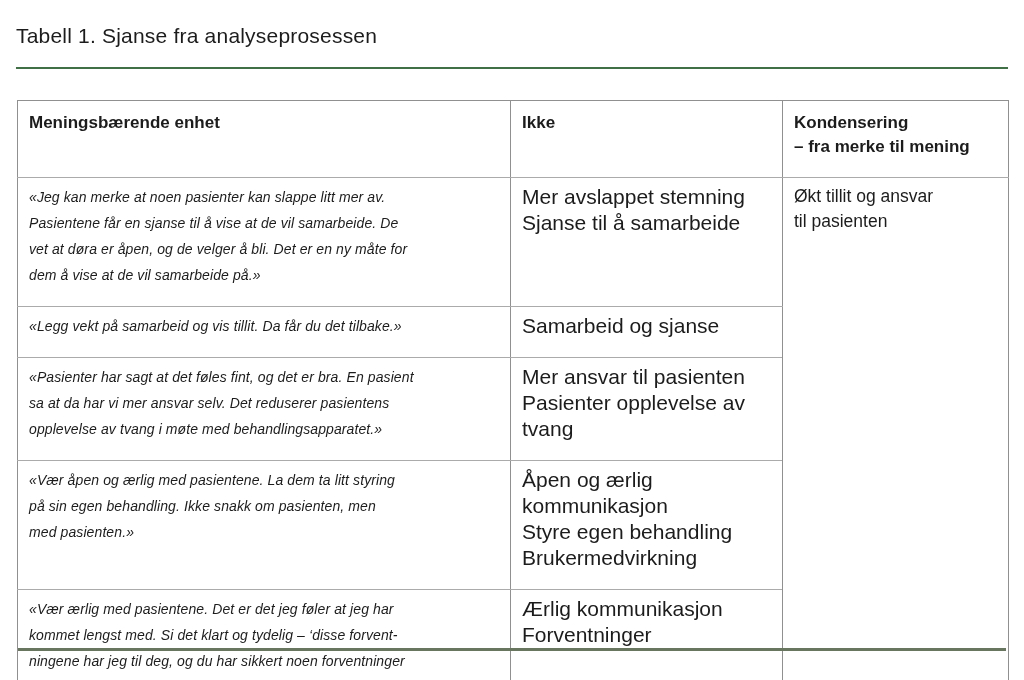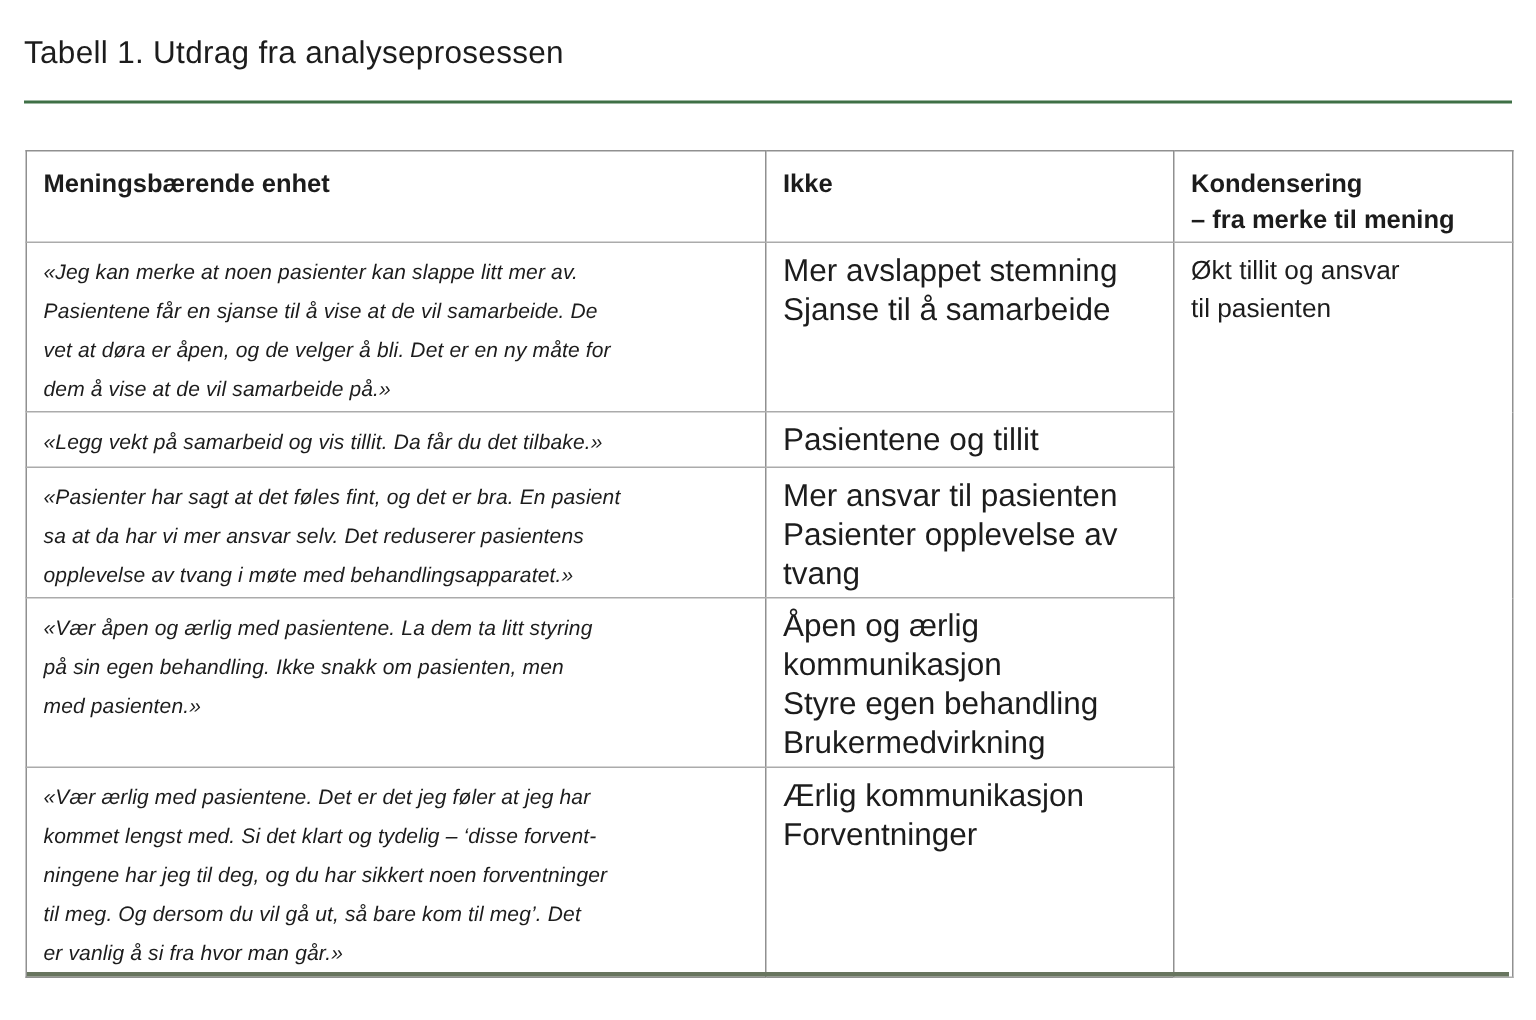--- a/index.html
+++ b/index.html
@@ -51,21 +51,21 @@
     border-collapse: collapse;
     table-layout: fixed;
   }
   table.analysis col.c1 { width: 493px; }
   table.analysis col.c2 { width: 272px; }
   table.analysis col.c3 { width: 226px; }
 
   table.analysis th,
   table.analysis td {
     border: 1px solid #909090;
-    padding: 6px 12px 2px 11px;
+    padding: 6px 12px 18px 11px;
     vertical-align: top;
     text-align: left;
     background: #ffffff;
   }
   
   table.analysis tbody td { border-top-color: #ababab; border-bottom-color: #ababab; }
   table.analysis tbody tr:last-child td { border-bottom-color: #909090; }
   table.analysis thead th { border-bottom-color: #ababab; }
 
   table.analysis th {
@@ -92,21 +92,21 @@
     line-height: 25px;
     white-space: pre-line;
     text-align: center;
     vertical-align: middle;
   }
 </style>
 </head>
 <body>
 
 <div class="page-title">
-  <span class="t-bold">Tabell 1.</span><span class="t-rest">Utdrag fra analyseprosessen</span>
+  <span class="t-bold">Tabell 1.</span><span class="t-rest">Sjanse fra analyseprosessen</span>
 </div>
 
 <div class="rule-top"></div>
 
 <table class="analysis">
   <colgroup>
       <col class="c1">
       <col class="c2">
       <col class="c3">
     </colgroup>
@@ -124,21 +124,21 @@
 Pasientene får en sjanse til å vise at de vil samarbeide. De
 vet at døra er åpen, og de velger å bli. Det er en ny måte for
 dem å vise at de vil samarbeide på.»</td>
       <td class="code">Mer avslappet stemning
 Sjanse til å samarbeide</td>
       <td class="cond" rowspan="5">Økt tillit og ansvar
 til pasienten</td>
     </tr>
     <tr style="height:37px;">
       <td class="unit">«Legg vekt på samarbeid og vis tillit. Da får du det tilbake.»</td>
-      <td class="code">Pasientene og tillit</td>
+      <td class="code">Samarbeid og sjanse</td>
     </tr>
     <tr style="height:86px;">
       <td class="unit">«Pasienter har sagt at det føles fint, og det er bra. En pasient
 sa at da har vi mer ansvar selv. Det reduserer pasientens
 opplevelse av tvang i møte med behandlingsapparatet.»</td>
       <td class="code">Mer ansvar til pasienten
 Pasienter opplevelse av tvang</td>
     </tr>
     <tr style="height:85px;">
       <td class="unit">«Vær åpen og ærlig med pasientene. La dem ta litt styring

